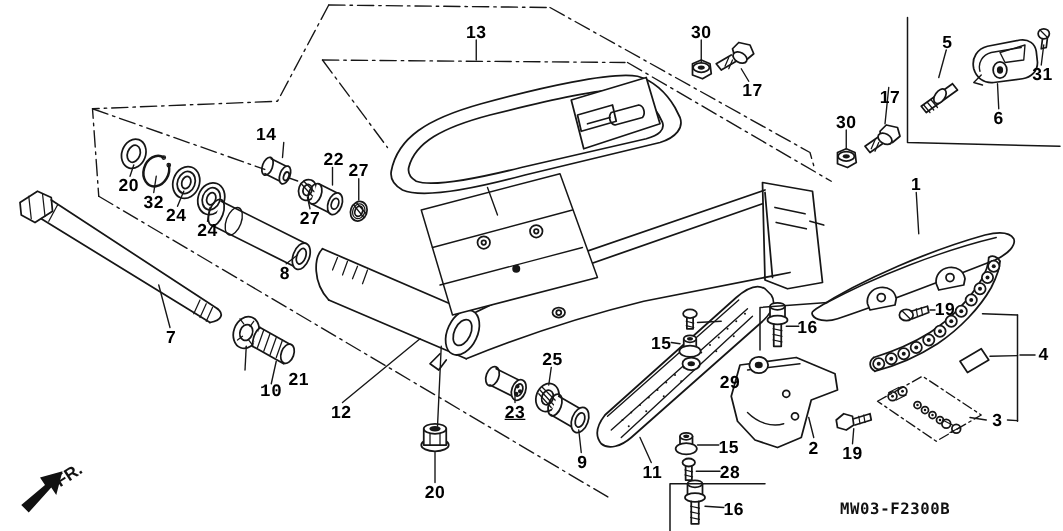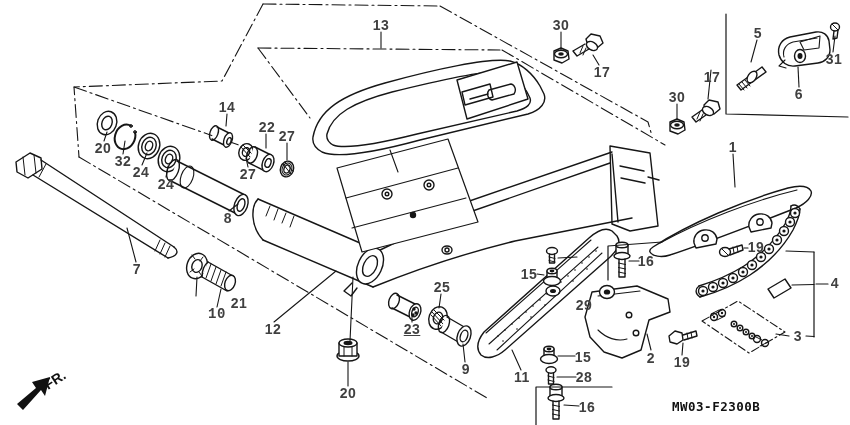--- a/index.html
+++ b/index.html
@@ -1,20 +1,20 @@
 <!DOCTYPE html>
 <html><head>
 <meta charset="utf-8">
 <style>
   html,body{margin:0;padding:0;background:#fff;}
   .stage{position:relative;width:850px;height:425px;background:#fff;overflow:hidden;
          font-family:"Liberation Sans",sans-serif;}
   .stage svg{position:absolute;left:0;top:0;}
   .callout{position:absolute;transform:translate(-50%,-50%);
-           font:bold 14px "Liberation Sans",sans-serif;color:#404040;letter-spacing:.5px;
+           font:bold 14px "Liberation Sans",sans-serif;color:#000000;letter-spacing:.5px;
            white-space:nowrap;}
   .code-text{font-family:"DejaVu Sans Mono",monospace;font-weight:bold;}
 </style>
 </head>
 <body>
 
 <div class="stage">
 <svg width="850" height="425" viewBox="0 0 850 425" fill="none" stroke="#161616" stroke-width="1.4" stroke-linecap="round" stroke-linejoin="round">
 
   <g stroke-width="1.1" stroke-dasharray="13 4 2 4">
@@ -434,21 +434,21 @@
       <span class="callout" style="left: 758px; top: 33px;">5</span>
       <span class="callout" style="left: 834px; top: 59px;">31</span>
       <span class="callout" style="left: 799px; top: 94px;">6</span>
       <span class="callout" style="left: 712px; top: 77px;">17</span>
       <span class="callout" style="left: 677px; top: 97px;">30</span>
       <span class="callout" style="left: 733px; top: 147px;">1</span>
       <span class="callout" style="left: 103px; top: 148px;">20</span>
       <span class="callout" style="left: 123px; top: 161px;">32</span>
       <span class="callout" style="left: 141px; top: 172px;">24</span>
       <span class="callout" style="left: 166px; top: 184px;">24</span>
-      <span class="callout" style="left: 227px; top: 107px;">14</span>
+      <span class="callout" style="left: 213px; top: 107px;">14</span>
       <span class="callout" style="left: 267px; top: 127px;">22</span>
       <span class="callout" style="left: 287px; top: 136px;">27</span>
       <span class="callout" style="left: 248px; top: 174px;">27</span>
       <span class="callout" style="left: 228px; top: 218px;">8</span>
       <span class="callout" style="left: 137px; top: 269px;">7</span>
       <span class="callout" style="left: 196px; top: 303px; margin-left: 43px;">21</span>
       <span class="callout" style="left: 217px; top: 314px; font-family: Liberation Mono, monospace;">10</span>
       <span class="callout" style="left: 273px; top: 329px;">12</span>
       <span class="callout" style="left: 348px; top: 393px;">20</span>
       <span class="callout" style="left: 412px; top: 329px; text-decoration: underline;">23</span>

